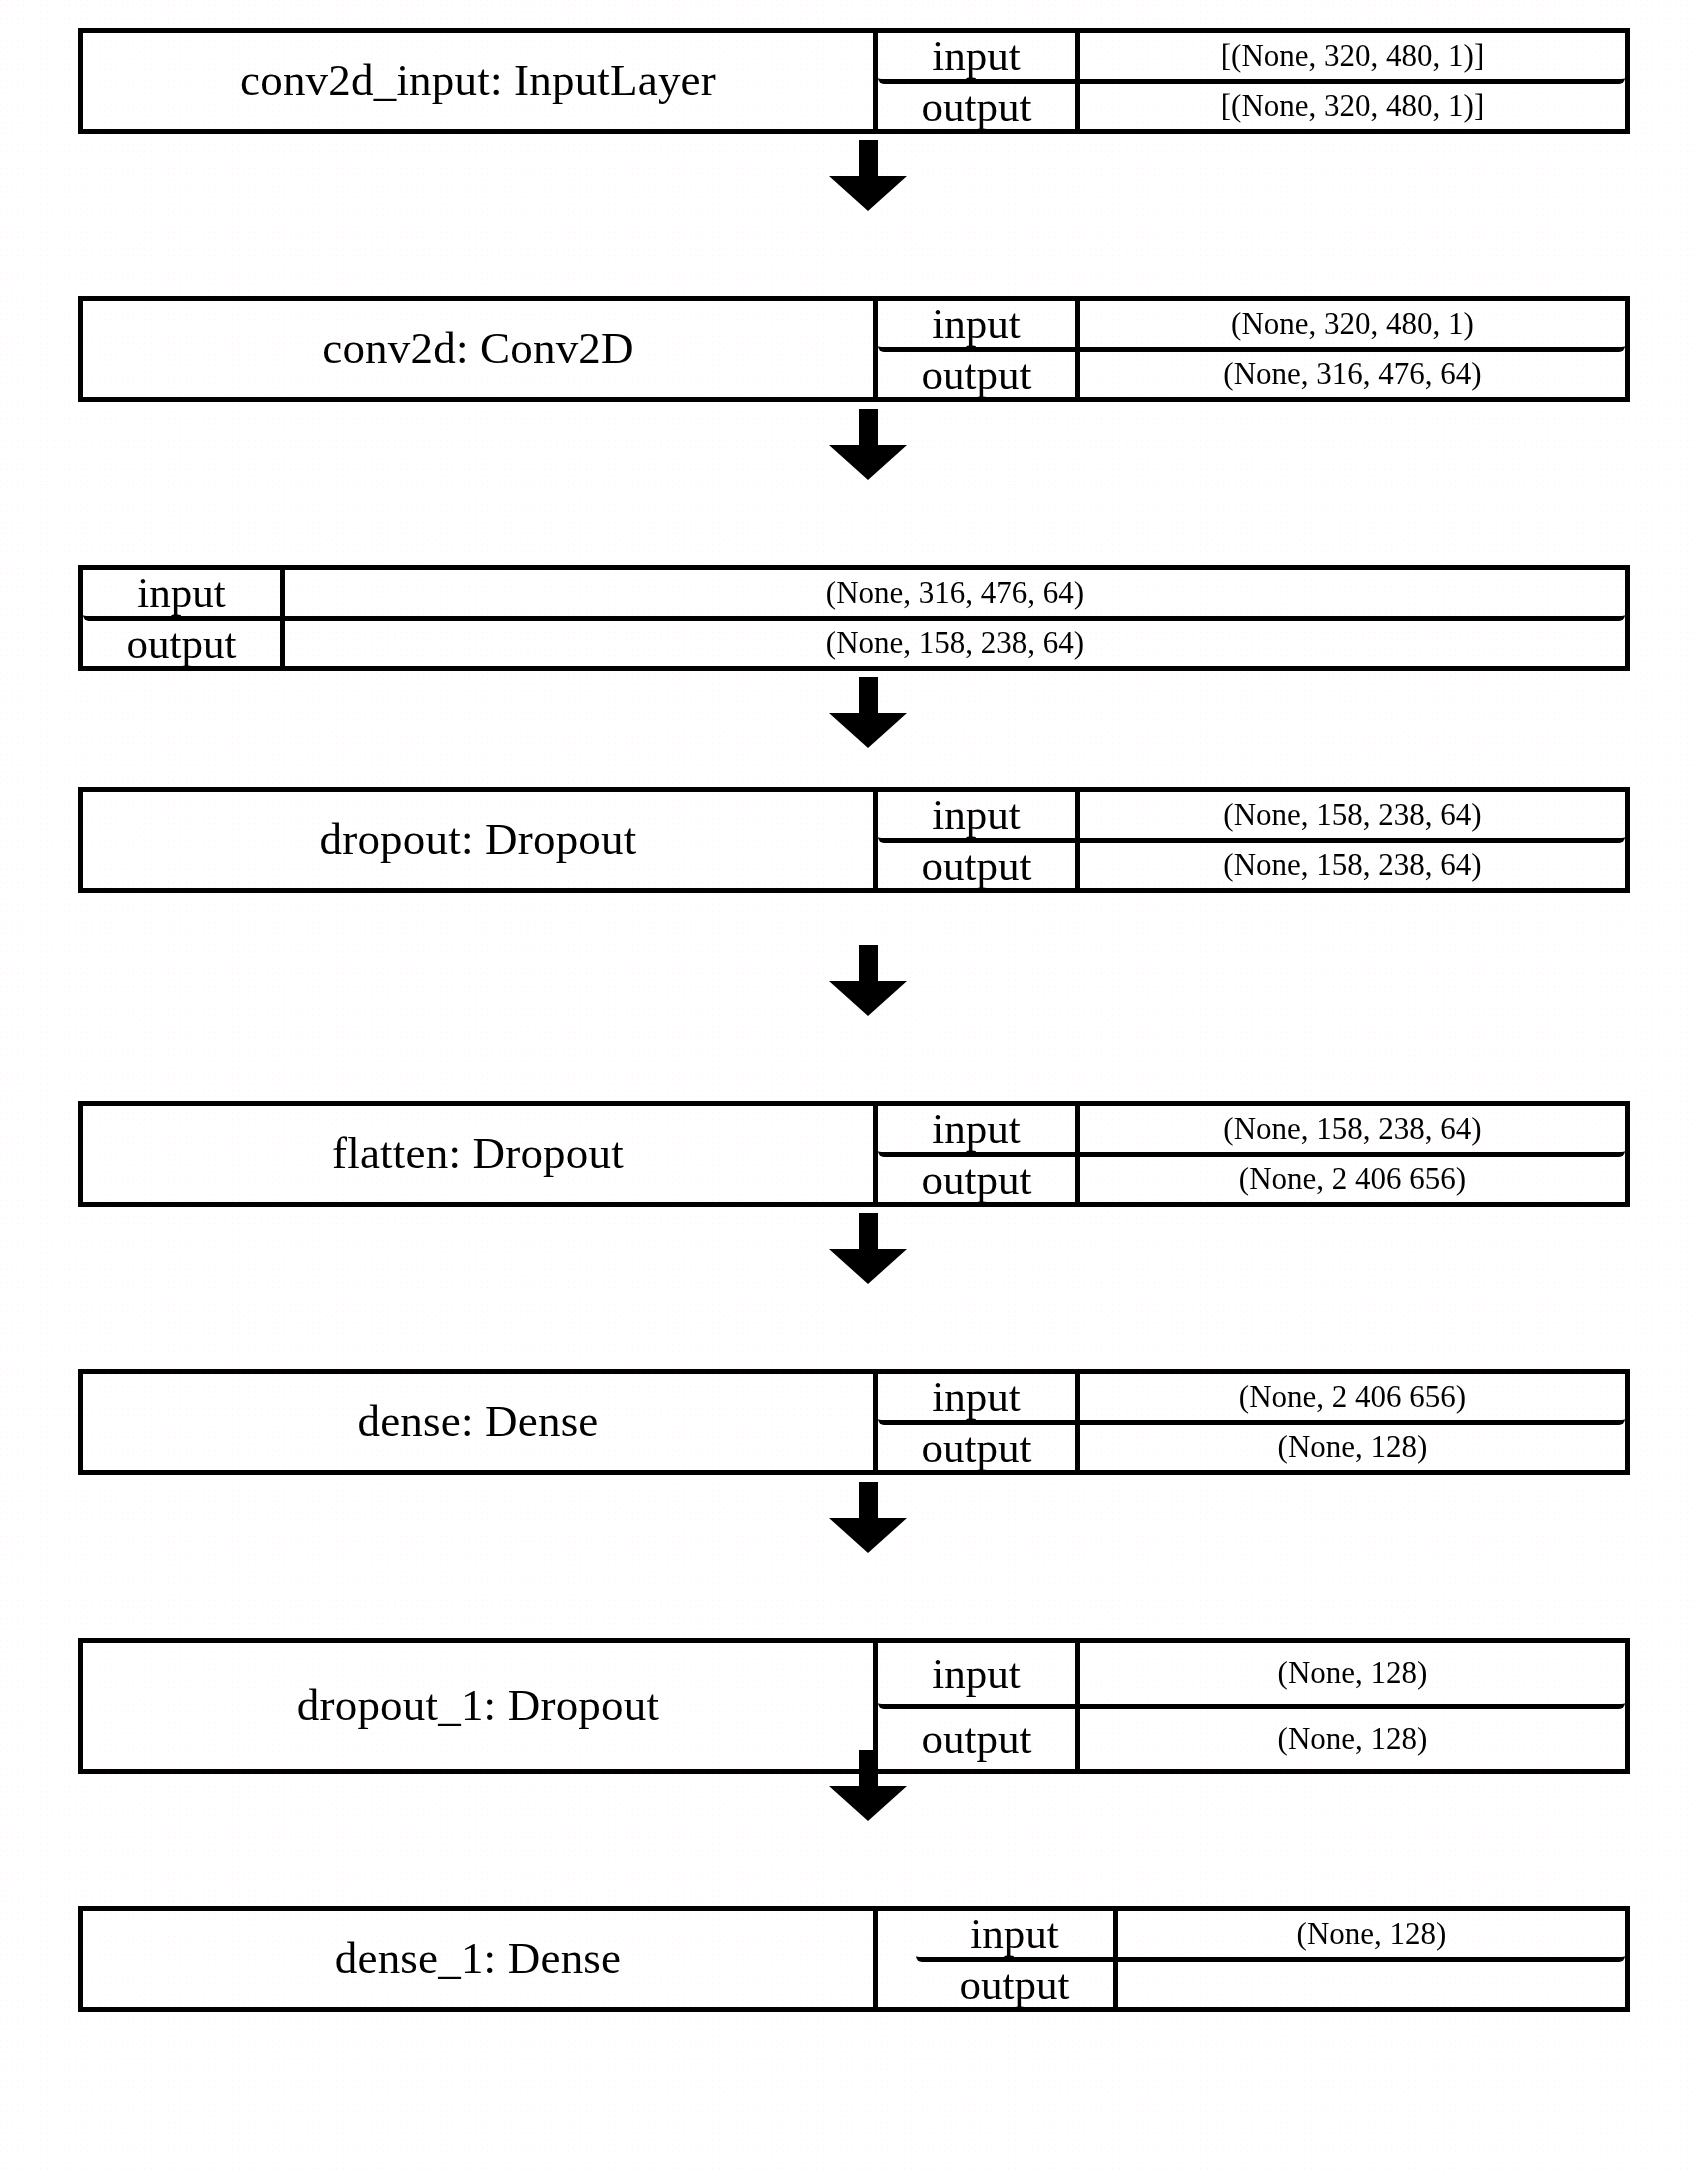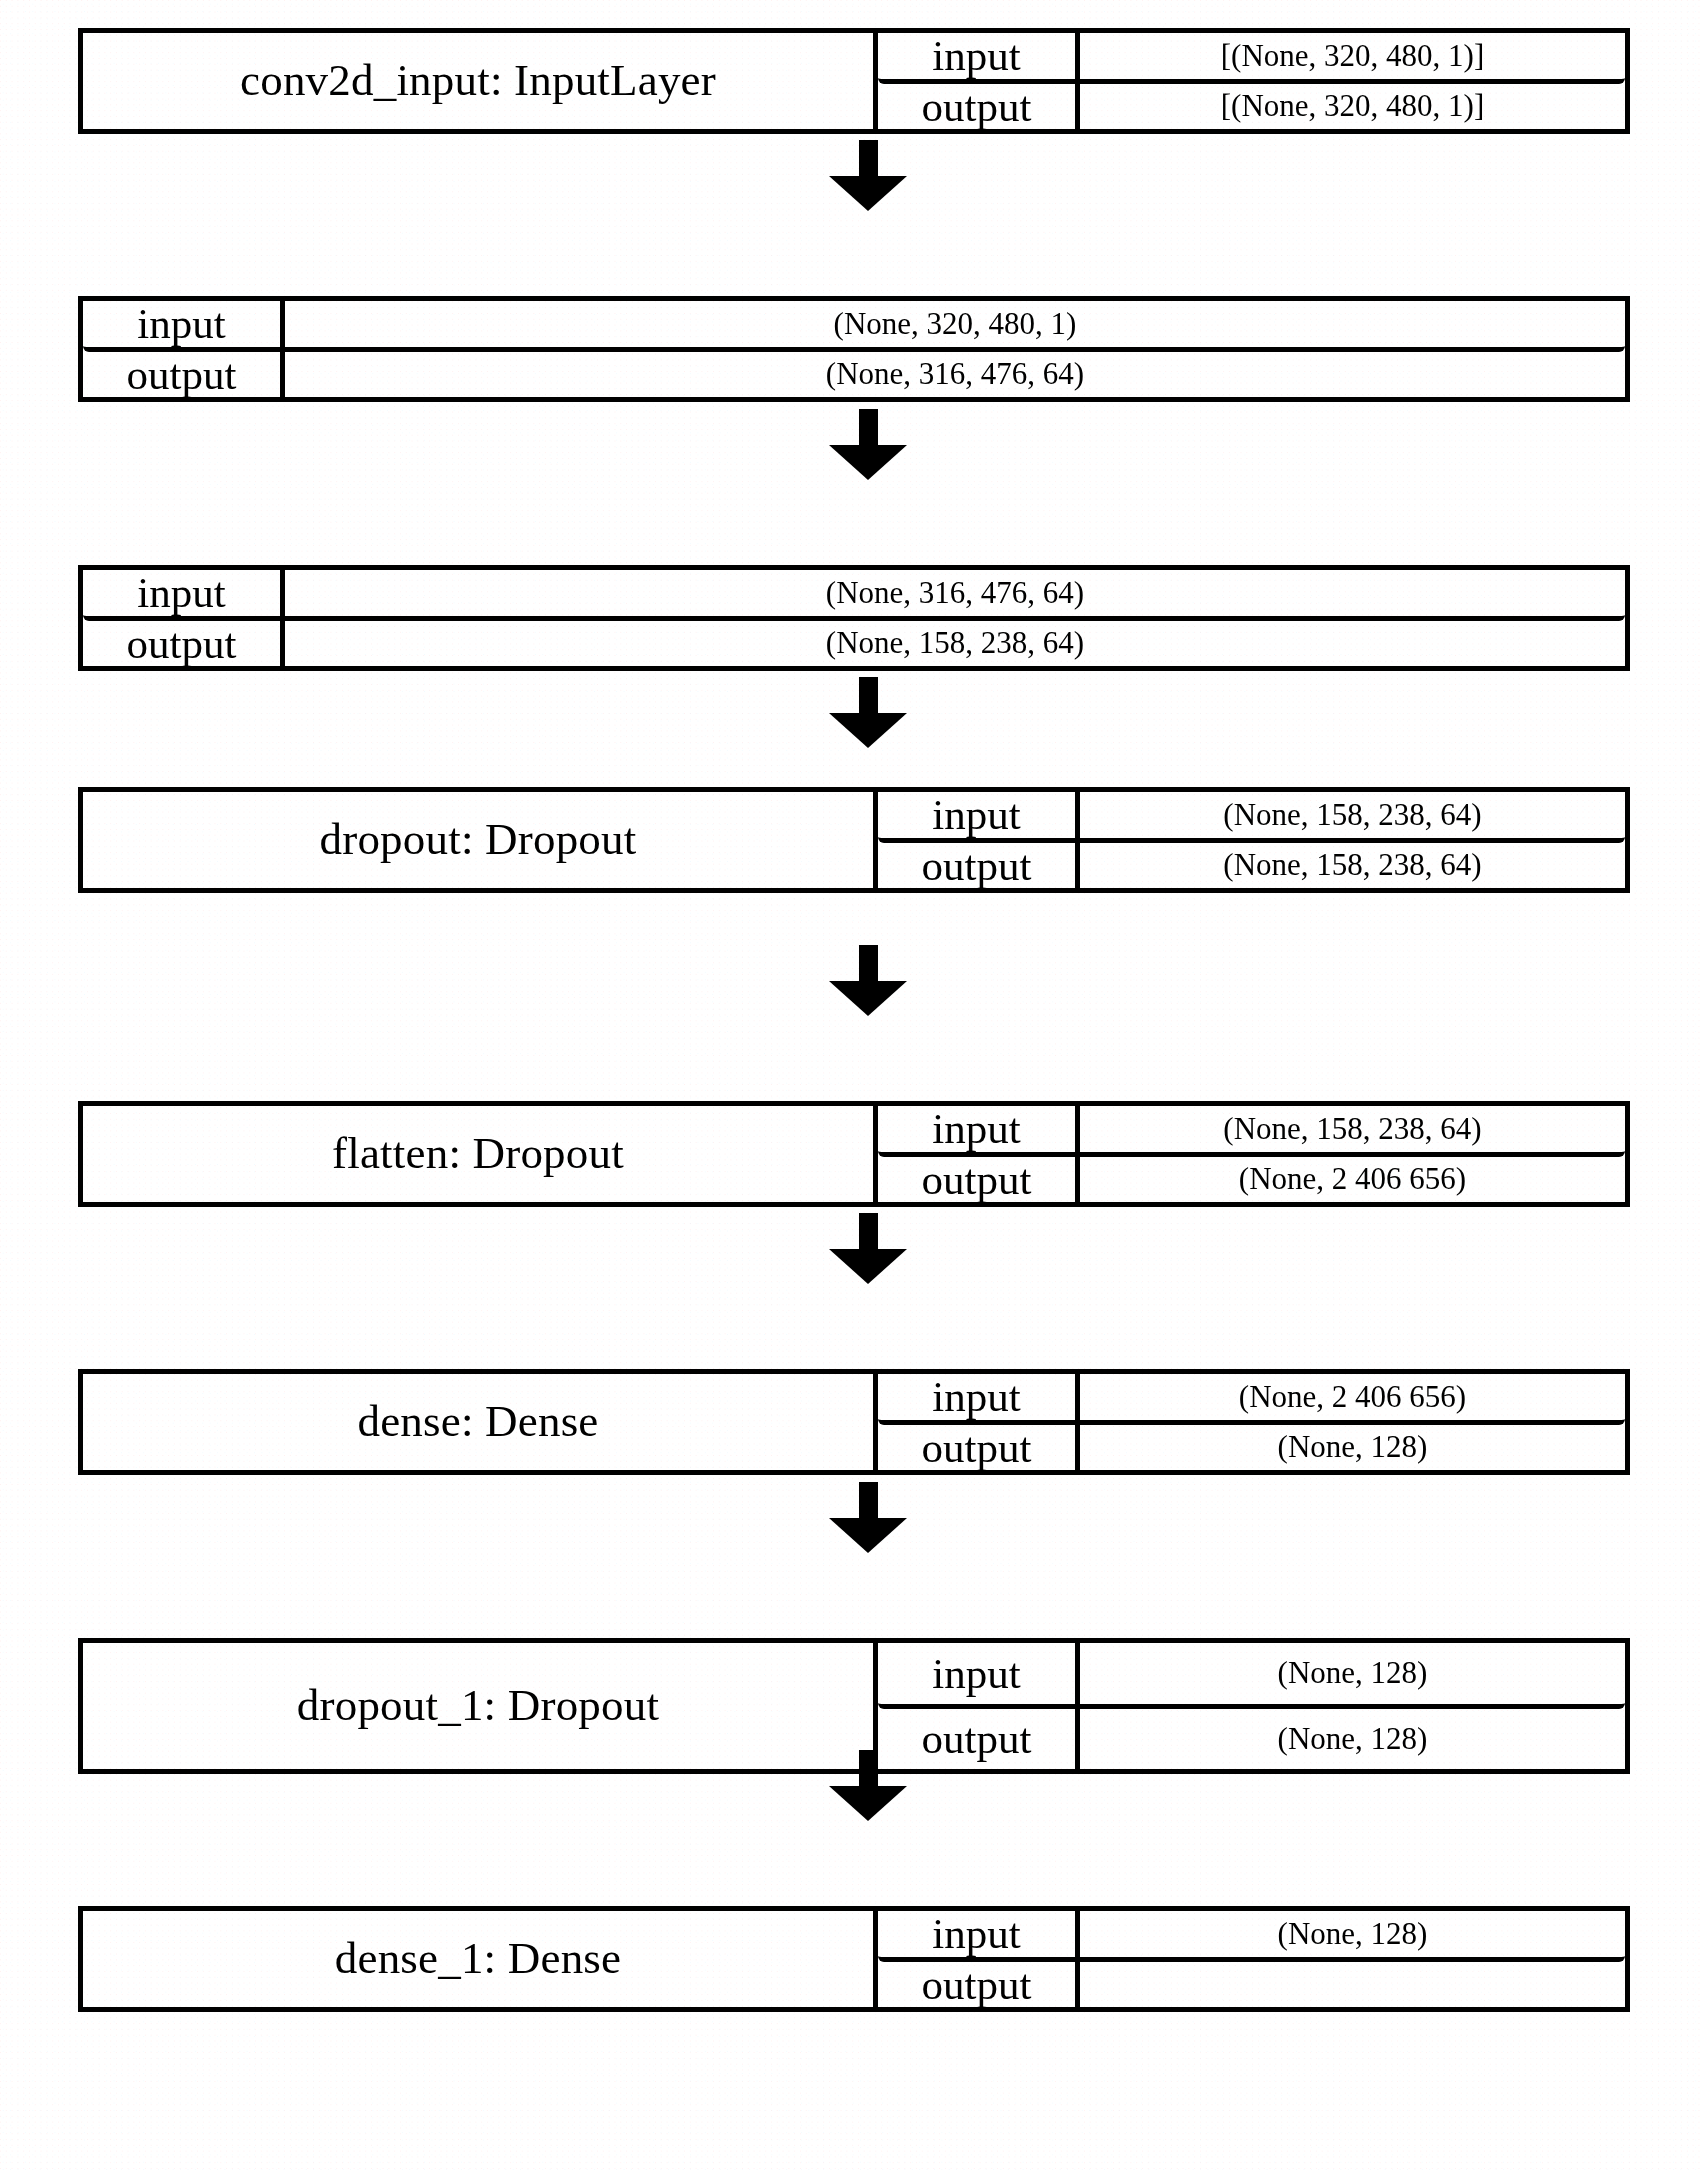--- a/index.html
+++ b/index.html
@@ -138,20 +138,21 @@
           <div class="io-label">output</div>
           <div class="io-shape">[(None, 320, 480, 1)]</div>
         </div>
       </div>
     </div>
     <div class="arrow" style="top: 140px;">
       <div class="shaft"></div>
       <div class="head"></div>
     </div>
     <div class="node" style="top: 296px; height: 106px;">
+      <div class="node-name">conv2d: Conv2D</div>
       <div class="node-io">
         <div class="io-row first">
           <div class="io-label">input</div>
           <div class="io-shape">(None, 320, 480, 1)</div>
         </div>
         <div class="io-row ">
           <div class="io-label">output</div>
           <div class="io-shape">(None, 316, 476, 64)</div>
         </div>
       </div>
@@ -237,21 +238,21 @@
         <div class="io-row ">
           <div class="io-label">output</div>
           <div class="io-shape">(None, 128)</div>
         </div>
       </div>
     </div>
     <div class="arrow" style="top: 1750px;">
       <div class="shaft"></div>
       <div class="head"></div>
     </div>
-    <div class="node" style="top: 1906px; height: 106px;">
+    <div class="node" style="top: 1906px; height: 106px; gap: 38px;">
       <div class="node-name">dense_1: Dense</div>
       <div class="node-io">
         <div class="io-row first">
           <div class="io-label">input</div>
           <div class="io-shape">(None, 128)</div>
         </div>
         <div class="io-row ">
           <div class="io-label">output</div>
         </div>
       </div>

